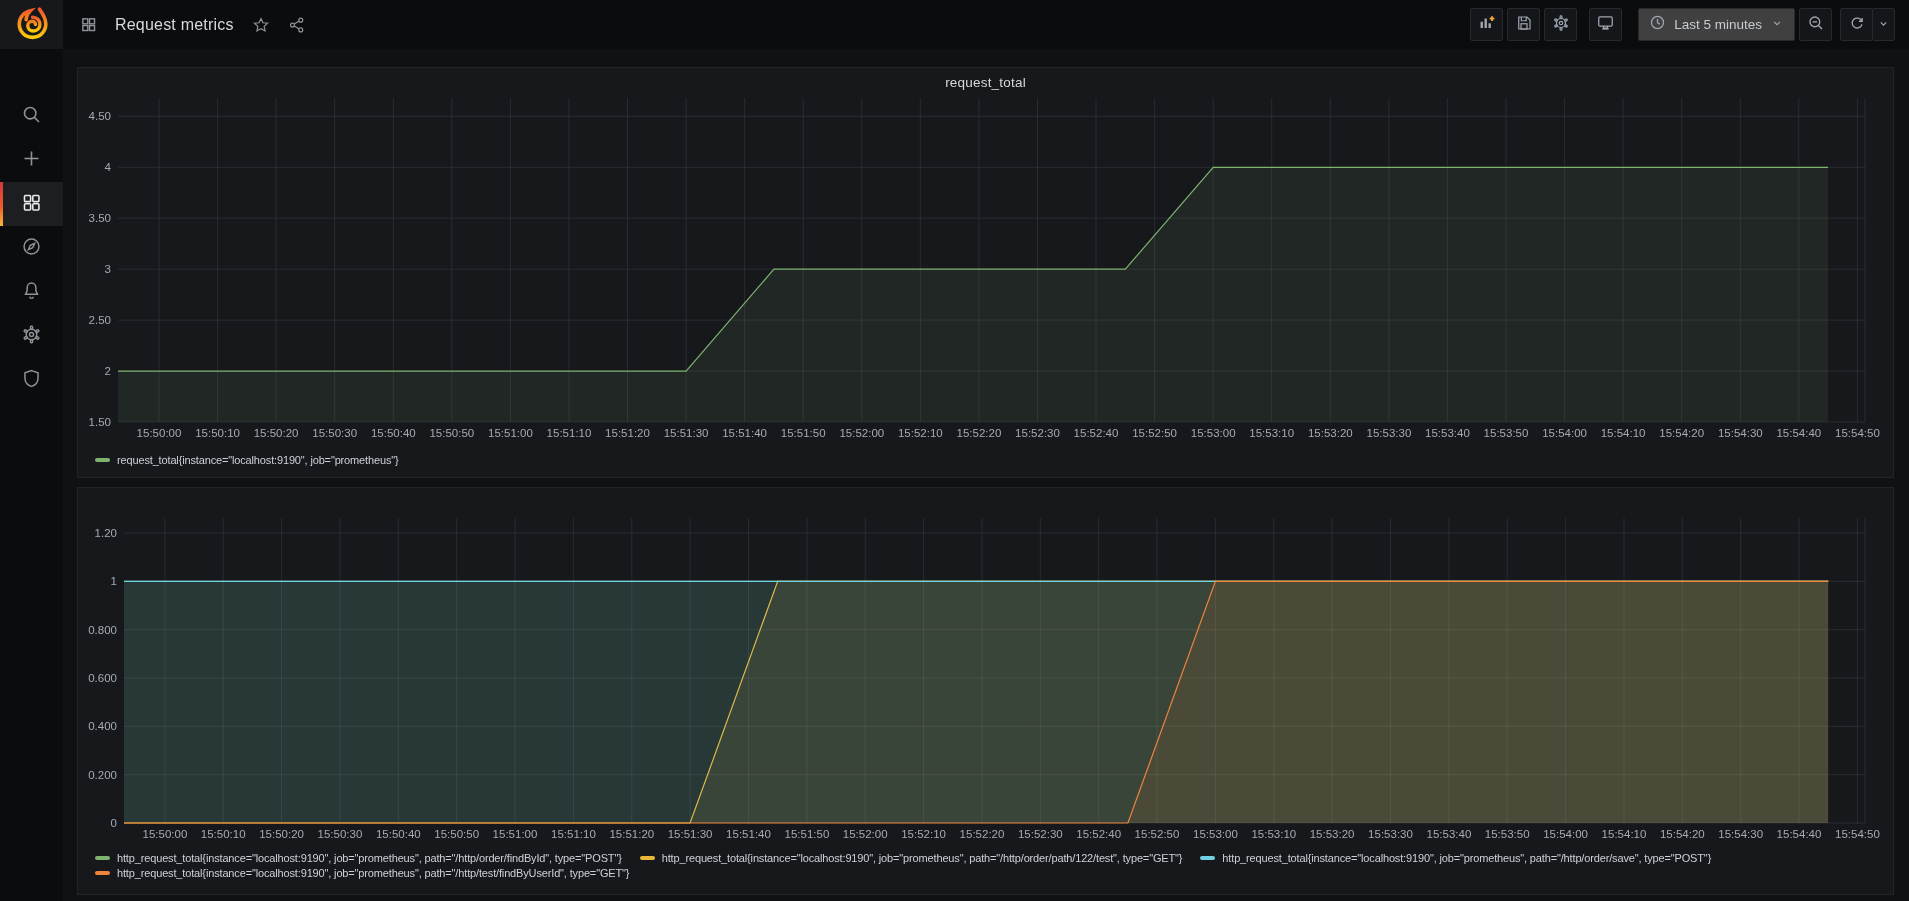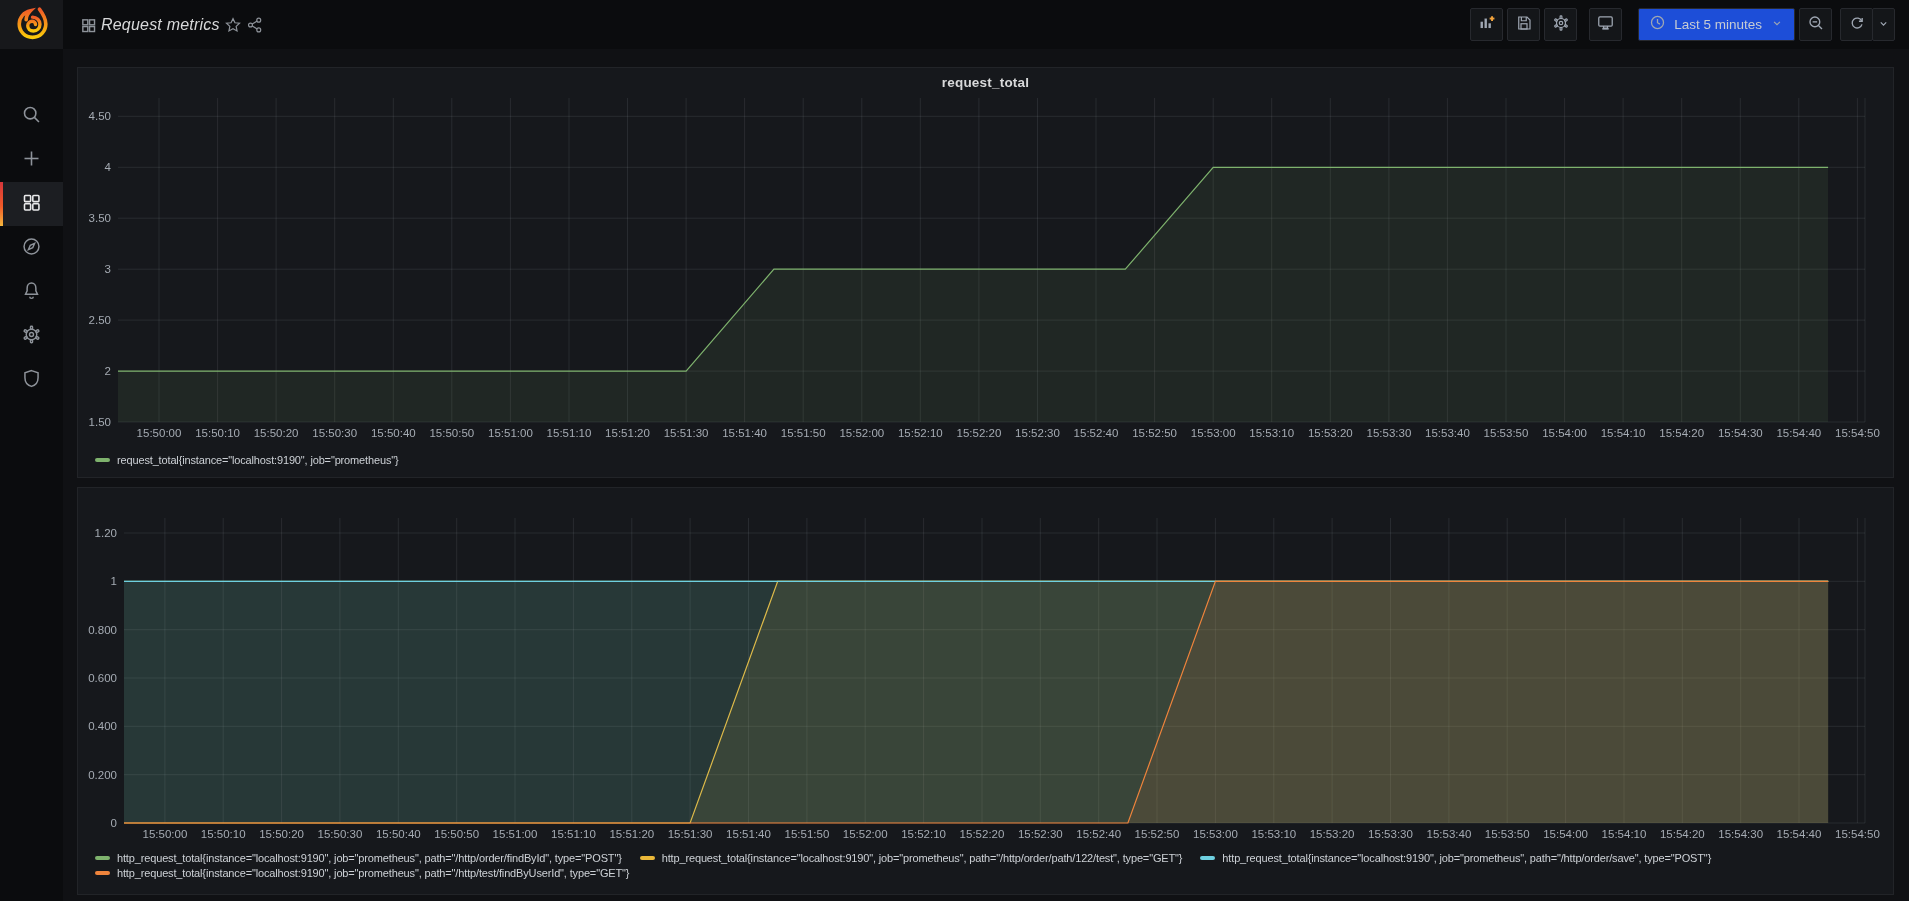--- a/index.html
+++ b/index.html
@@ -2,30 +2,30 @@
 <html><head>
 <meta charset="utf-8">
 <style>
   * { box-sizing: border-box; margin: 0; padding: 0; }
   html, body { width: 1909px; height: 901px; overflow: hidden; }
   body { background: #101114; font-family: "Liberation Sans", sans-serif; position: relative; }
 
   
   .navbar { position: absolute; left: 63px; top: 0; width: 1846px; height: 49px;
             background: #0B0C0E; display: flex; align-items: center; }
-  .nav-left { display: flex; align-items: flex-end; gap: 4px; padding-left: 17px; font-style: italic; }
+  .nav-left { display: flex; align-items: flex-start; gap: 18px; padding-left: 17px; }
   .nav-title { color: #D8D9DA; font-size: 16px; letter-spacing: .2px; }
   .nav-icon { display: flex; align-items: center; justify-content: center; color: #8E939A; }
   .nav-icon svg { stroke: #8E939A; }
   .nav-right { position: absolute; right: 14px; top: 8px; display: flex; align-items: center; height: 33px; }
   .tbtn { width: 33px; height: 33px; background: #141619; border: 1px solid #27292E; border-radius: 2px;
           display: flex; align-items: center; justify-content: center; }
   .tbtn svg { stroke: #9FA7B3; }
   .gap4 { margin-left: 4px; } .gap12 { margin-left: 12px; } .gap16 { margin-left: 16px; } .gap8 { margin-left: 8px; }
-  .time-picker { height: 33px; background: #1d4ed8; border: 1px solid #27292E; border-radius: 2px;
+  .time-picker { height: 33px; background: #404040; border: 1px solid #27292E; border-radius: 2px;
                  display: flex; align-items: center; gap: 8px; padding: 0 10px; }
   .time-picker-label { color: #C7CCD3; font-size: 13.5px; }
   .joined { margin-left: -1px; width: 23px; }
 
   
   .sidebar { position: absolute; left: 0; top: 0; width: 63px; height: 901px; background: #0B0C0E; z-index: 5; }
   .logo-tile { width: 63px; height: 49px; background: #17181B; display: flex; align-items: center; justify-content: center; }
   .sidebar-items { position: absolute; top: 94px; left: 0; width: 63px; display: flex; flex-direction: column; }
   .sidebar-item { height: 44px; display: flex; align-items: center; justify-content: center; position: relative; }
   .sidebar-item svg { stroke: #8E939A; }
@@ -34,21 +34,21 @@
   .sidebar-item.active::before { content: ""; position: absolute; left: 0; top: 0; bottom: 0; width: 3px;
        background: linear-gradient(180deg, #D5363B 0%, #F05A28 55%, #F5B73D 100%); }
 
   
   .main { position: absolute; left: 63px; top: 49px; width: 1846px; height: 852px; background: #101114;
           padding: 18px 15px 0 14px; }
   .panel { position: relative; width: 1817px; background: #16181C; border: 1px solid #222428; margin-bottom: 9px; }
   .panel-1 { height: 411px; }
   .panel-2 { height: 408px; }
   .panel-title { position: absolute; top: 7px; left: 0; right: 0; text-align: center;
-                 color: #D8D9DA; font-size: 13.5px; font-weight: bold; letter-spacing: .2px; }
+                 color: #D8D9DA; font-size: 13.5px; font-weight: normal; letter-spacing: .2px; }
   .panel svg.chart { position: absolute; left: 0; top: 0; }
   svg text.tick { font-family: "Liberation Sans", sans-serif; font-size: 11.5px; fill: #A5ABB3; }
 
   .legend { position: absolute; left: 17px; display: flex; flex-direction: column; row-gap: 3px; }
   .legend-1 { top: 386px; }
   .legend-2 { top: 364px; }
   .lg-row { display: flex; align-items: center; column-gap: 18px; white-space: nowrap; }
   .lg-item { display: flex; align-items: center; gap: 7px; cursor: pointer; }
   .lg-marker { width: 15px; height: 4px; border-radius: 2px; flex: none; }
   .lg-text { color: #CDD1D6; font-size: 11px; letter-spacing: -0.15px; }

